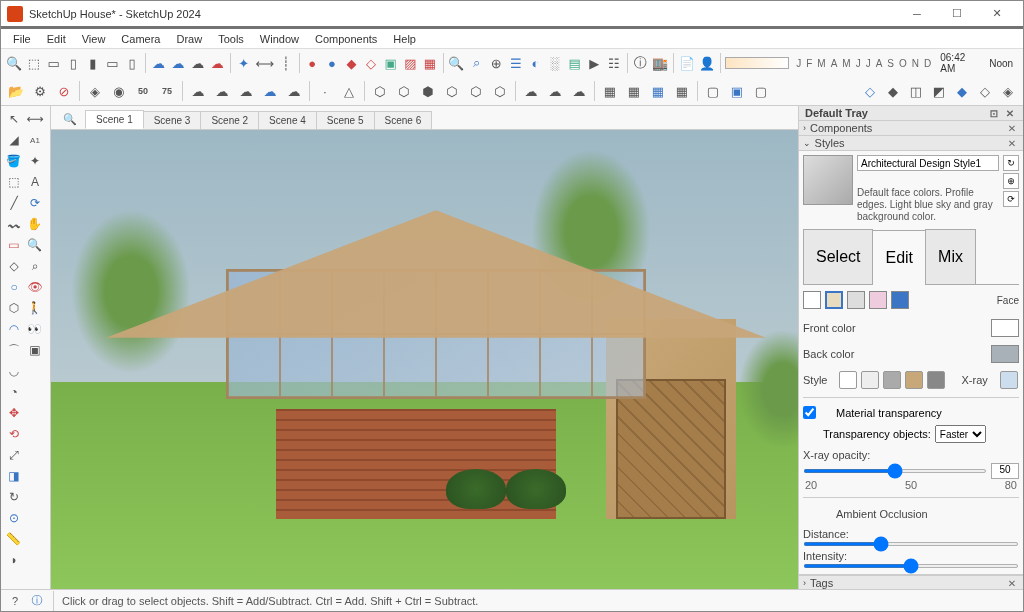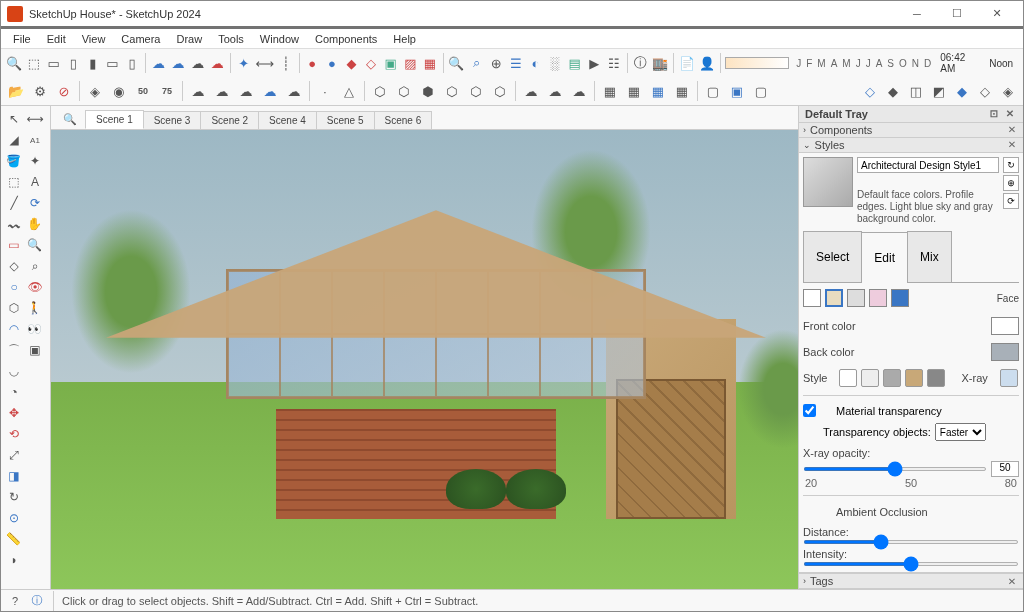--- a/index.html
+++ b/index.html
@@ -46,21 +46,21 @@
 .panel-header .spacer { flex: 1; }
 .styles-body { padding: 4px; background: #f8f8f8; border-bottom: 1px solid #ccc; }
 .style-row { display: flex; gap: 4px; }
 .style-thumb { width: 50px; height: 50px; background: linear-gradient(135deg,#ddd,#aaa); border: 1px solid #999; flex-shrink: 0; }
 .style-info { flex: 1; display: flex; flex-direction: column; gap: 16px; }
 .style-name-input { height: 16px; border: 1px solid #aaa; padding: 0 3px; font-size: 10px; background: #fff; }
 .style-desc { font-size: 10px; color: #555; line-height: 1.2; }
 .style-side-btns { width: 16px; display: flex; flex-direction: column; gap: 2px; }
 .style-side-btns .btn { width: 16px; height: 16px; border: 1px solid #aaa; background: #fff; cursor: pointer; font-size: 9px; display: flex; align-items: center; justify-content: center; }
 .style-tabs { display: flex; margin-top: 6px; border-bottom: 1px solid #aaa; }
-.style-tab { padding: 18px 12px; border: 1px solid #aaa; border-bottom: none; background: #e8e8e8; cursor: pointer; margin-right: -1px; font-size: 12px; text-align: center; }
+.style-tab { padding: 18px 12px; border: 1px solid #aaa; border-bottom: none; background: #e8e8e8; cursor: pointer; margin-right: -1px; font-size: 16px; text-align: center; }
 .style-tab.active { background: #f8f8f8; position: relative; top: 1px; }
 .edit-icons { display: flex; gap: 4px; padding: 6px 0; align-items: center; }
 .edit-icons .icon { width: 18px; height: 18px; border: 1px solid #888; cursor: pointer; }
 .edit-icons .face-label { margin-left: auto; color: #444; font-size: 10px; }
 .prop-row { display: flex; align-items: center; padding: 4px 0; }
 .prop-row .label { flex: 1; color: #444; }
 .color-swatch { width: 28px; height: 18px; border: 1px solid #888; cursor: pointer; }
 .style-icons-row { display: flex; gap: 4px; align-items: center; padding: 4px 0; }
 .style-icons-row .label { color: #444; margin-right: 8px; }
 .style-icons-row .icon { width: 18px; height: 18px; border: 1px solid #999; border-radius: 2px; cursor: pointer; }

